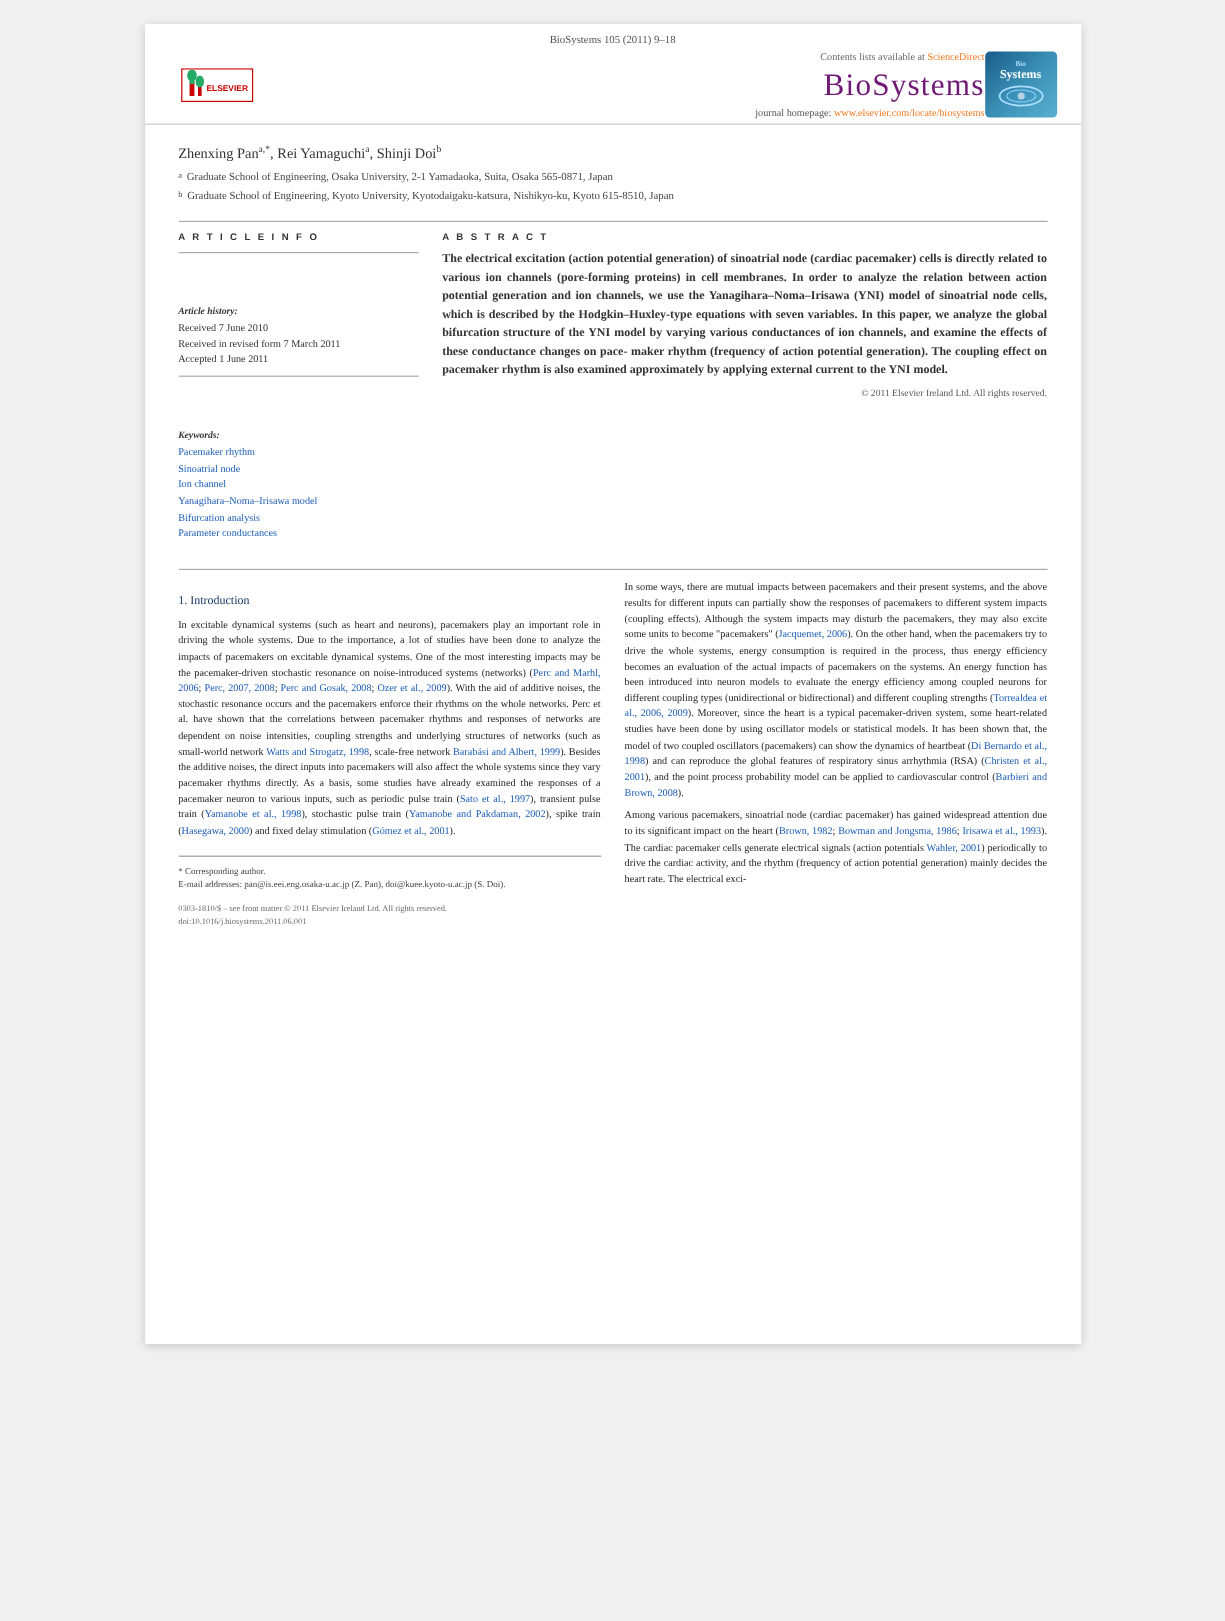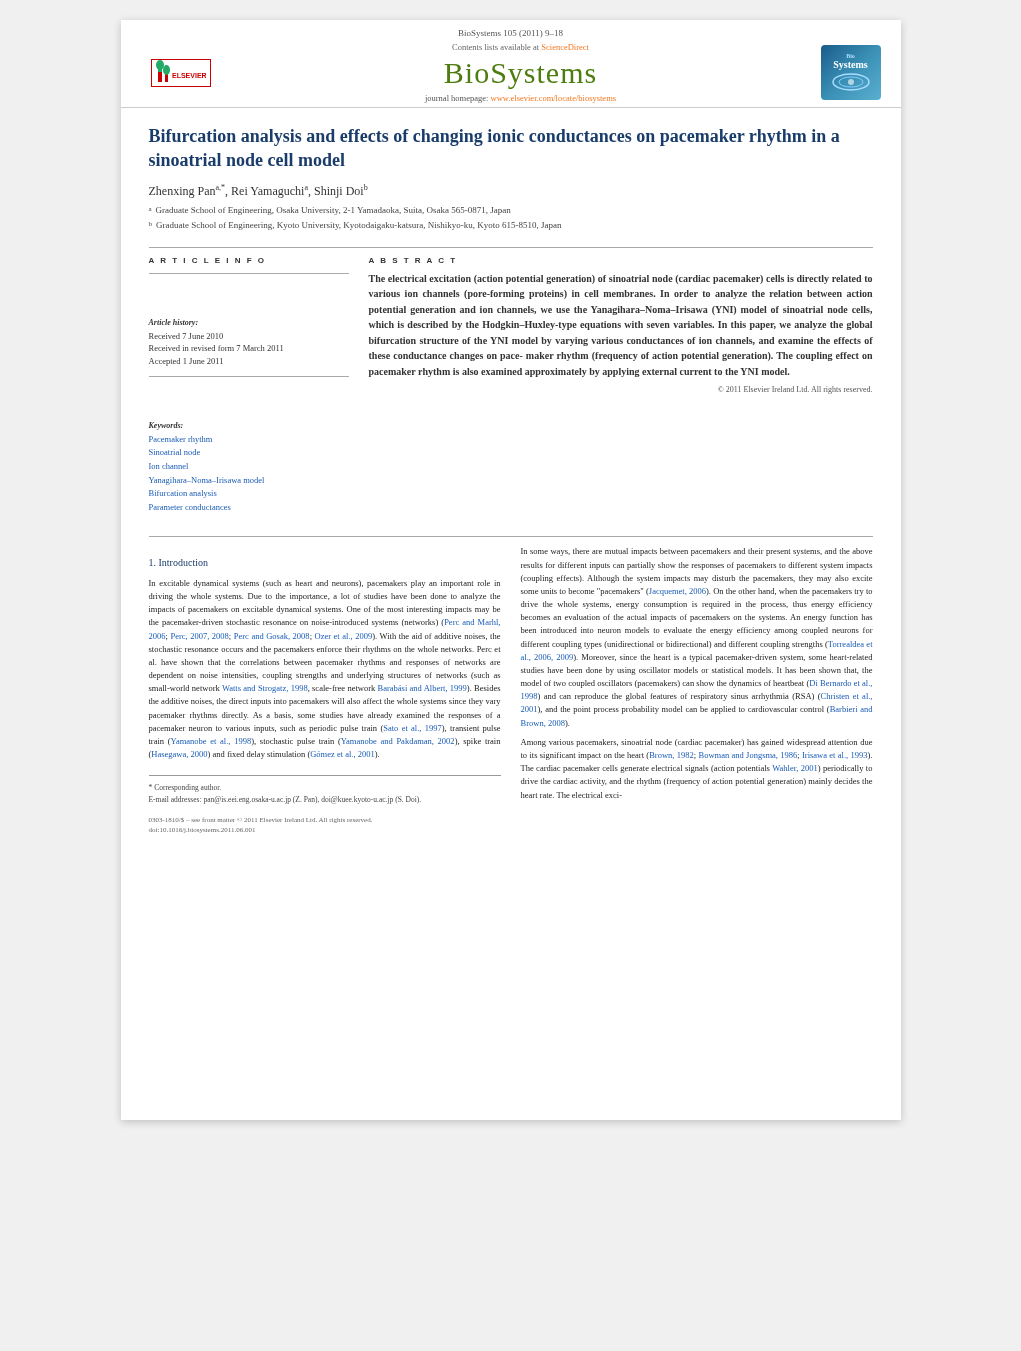--- a/index.html
+++ b/index.html
@@ -47,36 +47,36 @@
       background: #fff;
       display: flex;
       align-items: center;
       justify-content: center;
       font-size: 7px;
       color: #c00;
       font-weight: bold;
       border: 1px solid #c00;
     }
     .journal-center {
-      text-align: center;
+      text-align: right;
       flex: 1;
     }
     .sciencedirect-link {
       font-size: 8.5px;
       color: #666;
       margin-bottom: 4px;
     }
     .sciencedirect-link a {
       color: #f47920;
       text-decoration: none;
     }
     .journal-title-header {
-      font-size: 30px;
+      font-size: 26px;
       font-weight: normal;
-      color: #4d7c0f;
+      color: #701a75;
       font-family: 'Times New Roman', serif;
       letter-spacing: 1px;
     }
     .journal-homepage {
       font-size: 8.5px;
       color: #555;
       margin-top: 3px;
     }
     .journal-homepage a {
       color: #f47920;
@@ -307,21 +307,20 @@
           <ellipse cx="20" cy="10" rx="18" ry="8" fill="none" stroke="#adf" stroke-width="1.5"></ellipse>
           <ellipse cx="20" cy="10" rx="12" ry="5" fill="none" stroke="#8cf" stroke-width="1"></ellipse>
           <circle cx="20" cy="10" r="3" fill="#fff" opacity="0.6"></circle>
         </svg>
       </div>
     </div>
   </div>
 
   <div class="article-content">
 
-    <div class="article-title">Bifurcation analysis and effects of changing ionic conductances on pacemaker rhythm in a sinoatrial node cell model</div>
 
     <div class="authors">
       Zhenxing Pan<span class="author-super">a,*</span>, Rei Yamaguchi<span class="author-super">a</span>, Shinji Doi<span class="author-super">b</span>
     </div>
 
     <div class="affiliations">
       <div class="affil-line">
         <span class="affil-super">a</span>
         <span>Graduate School of Engineering, Osaka University, 2-1 Yamadaoka, Suita, Osaka 565-0871, Japan</span>
       </div>

